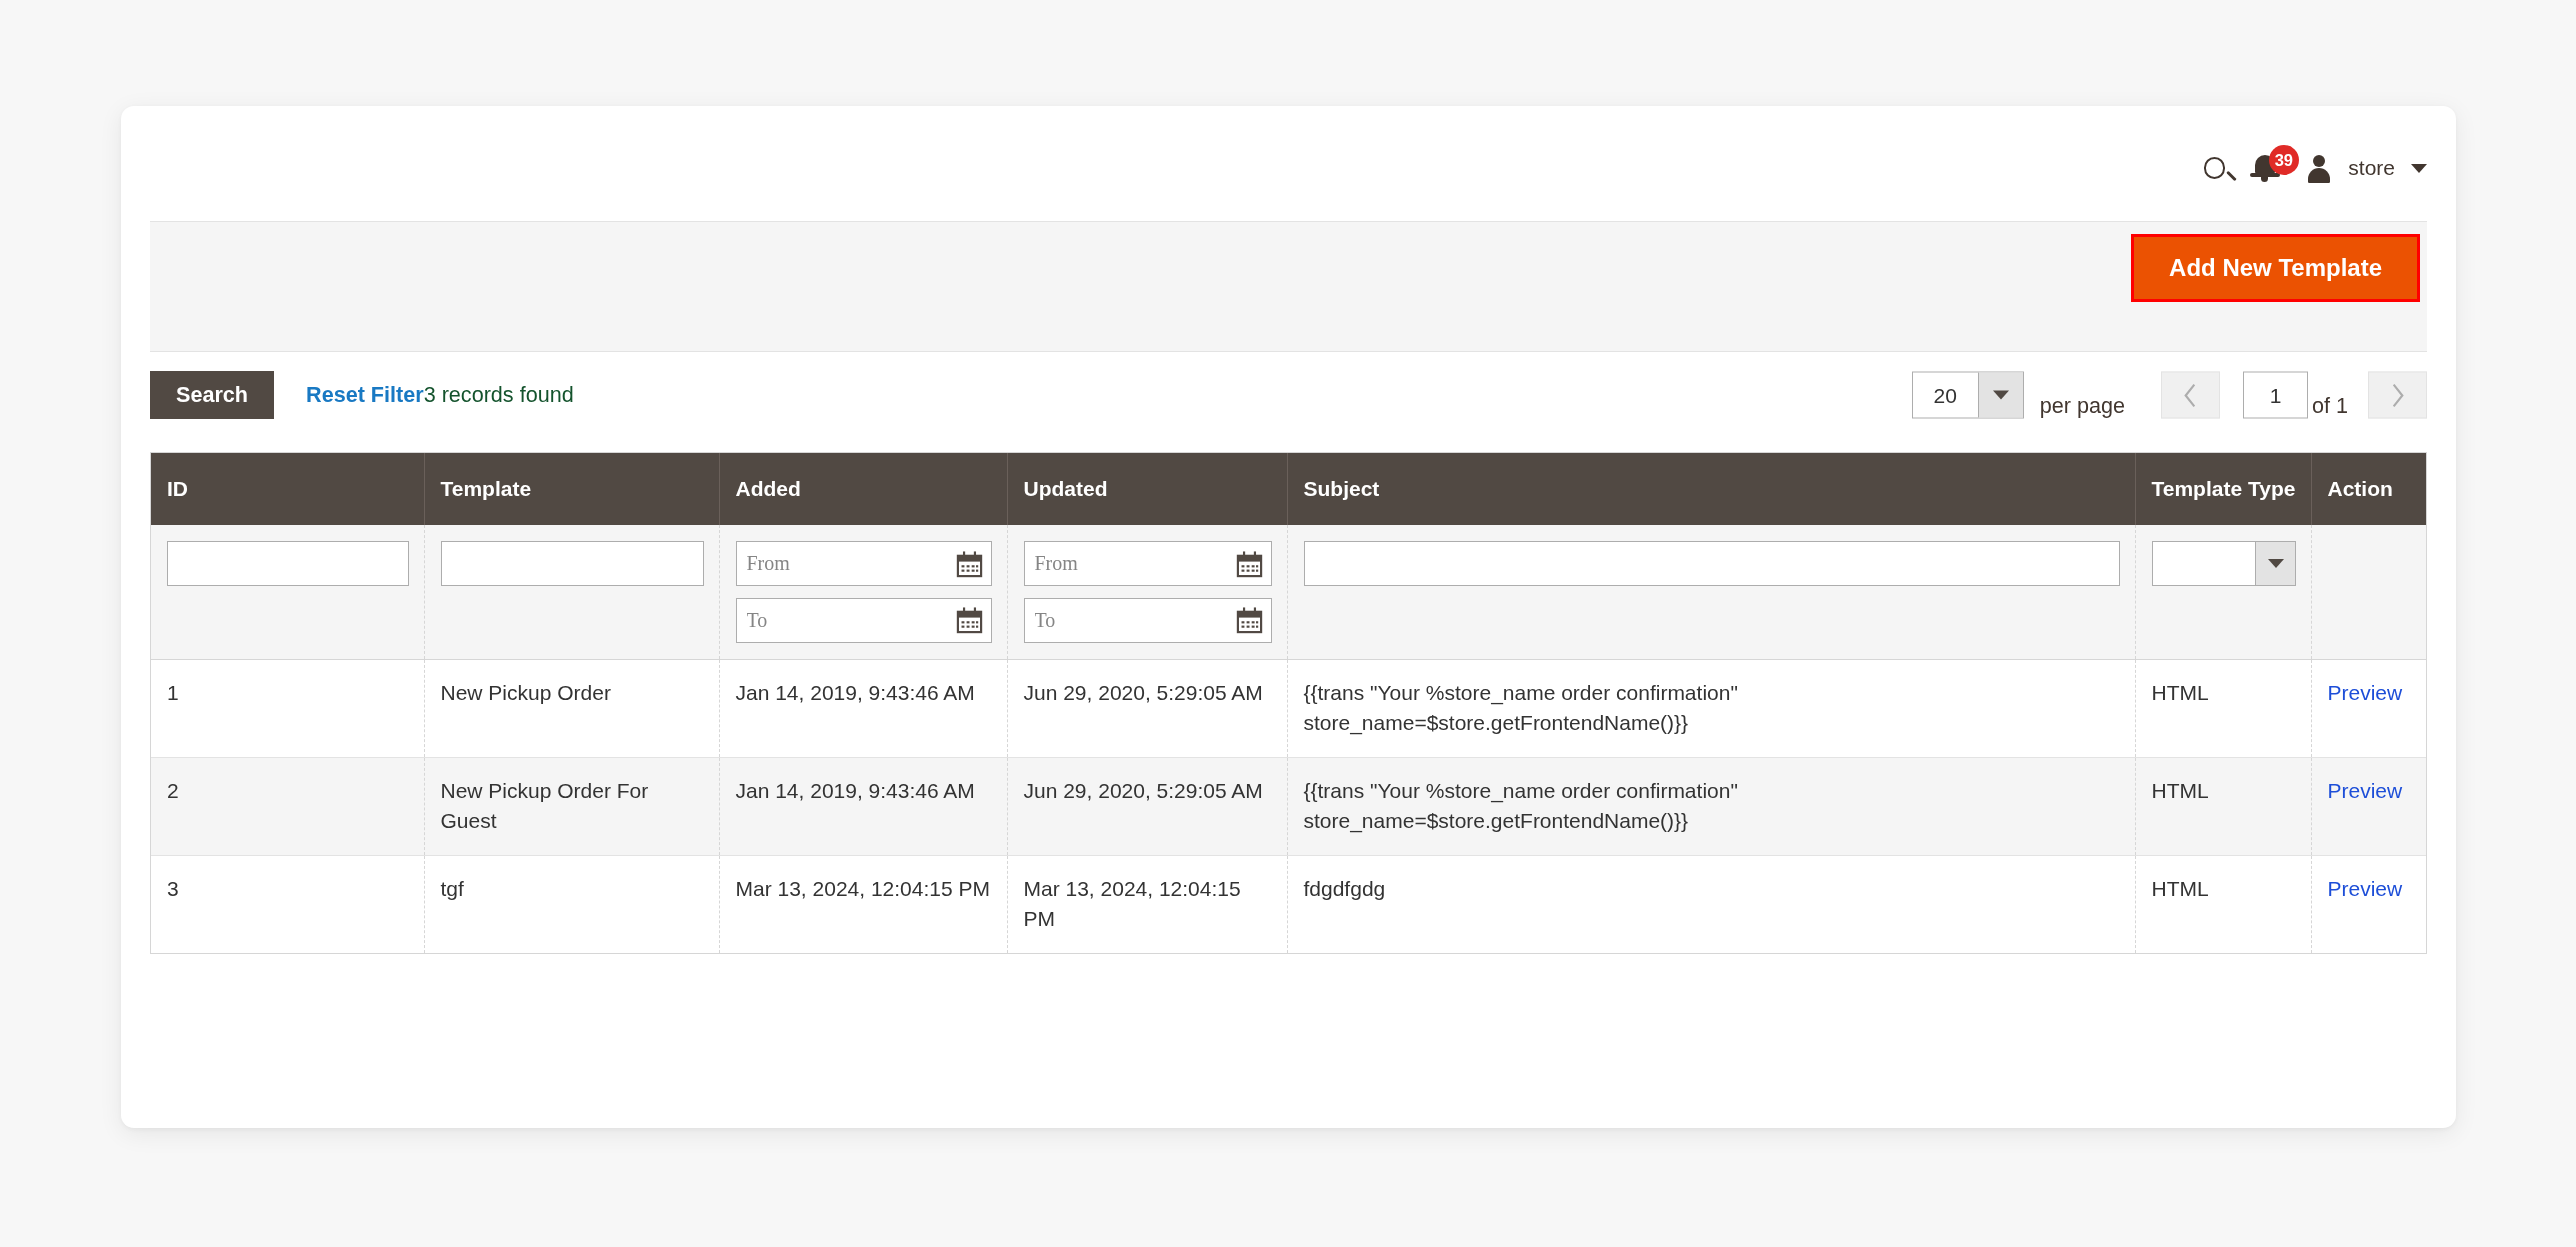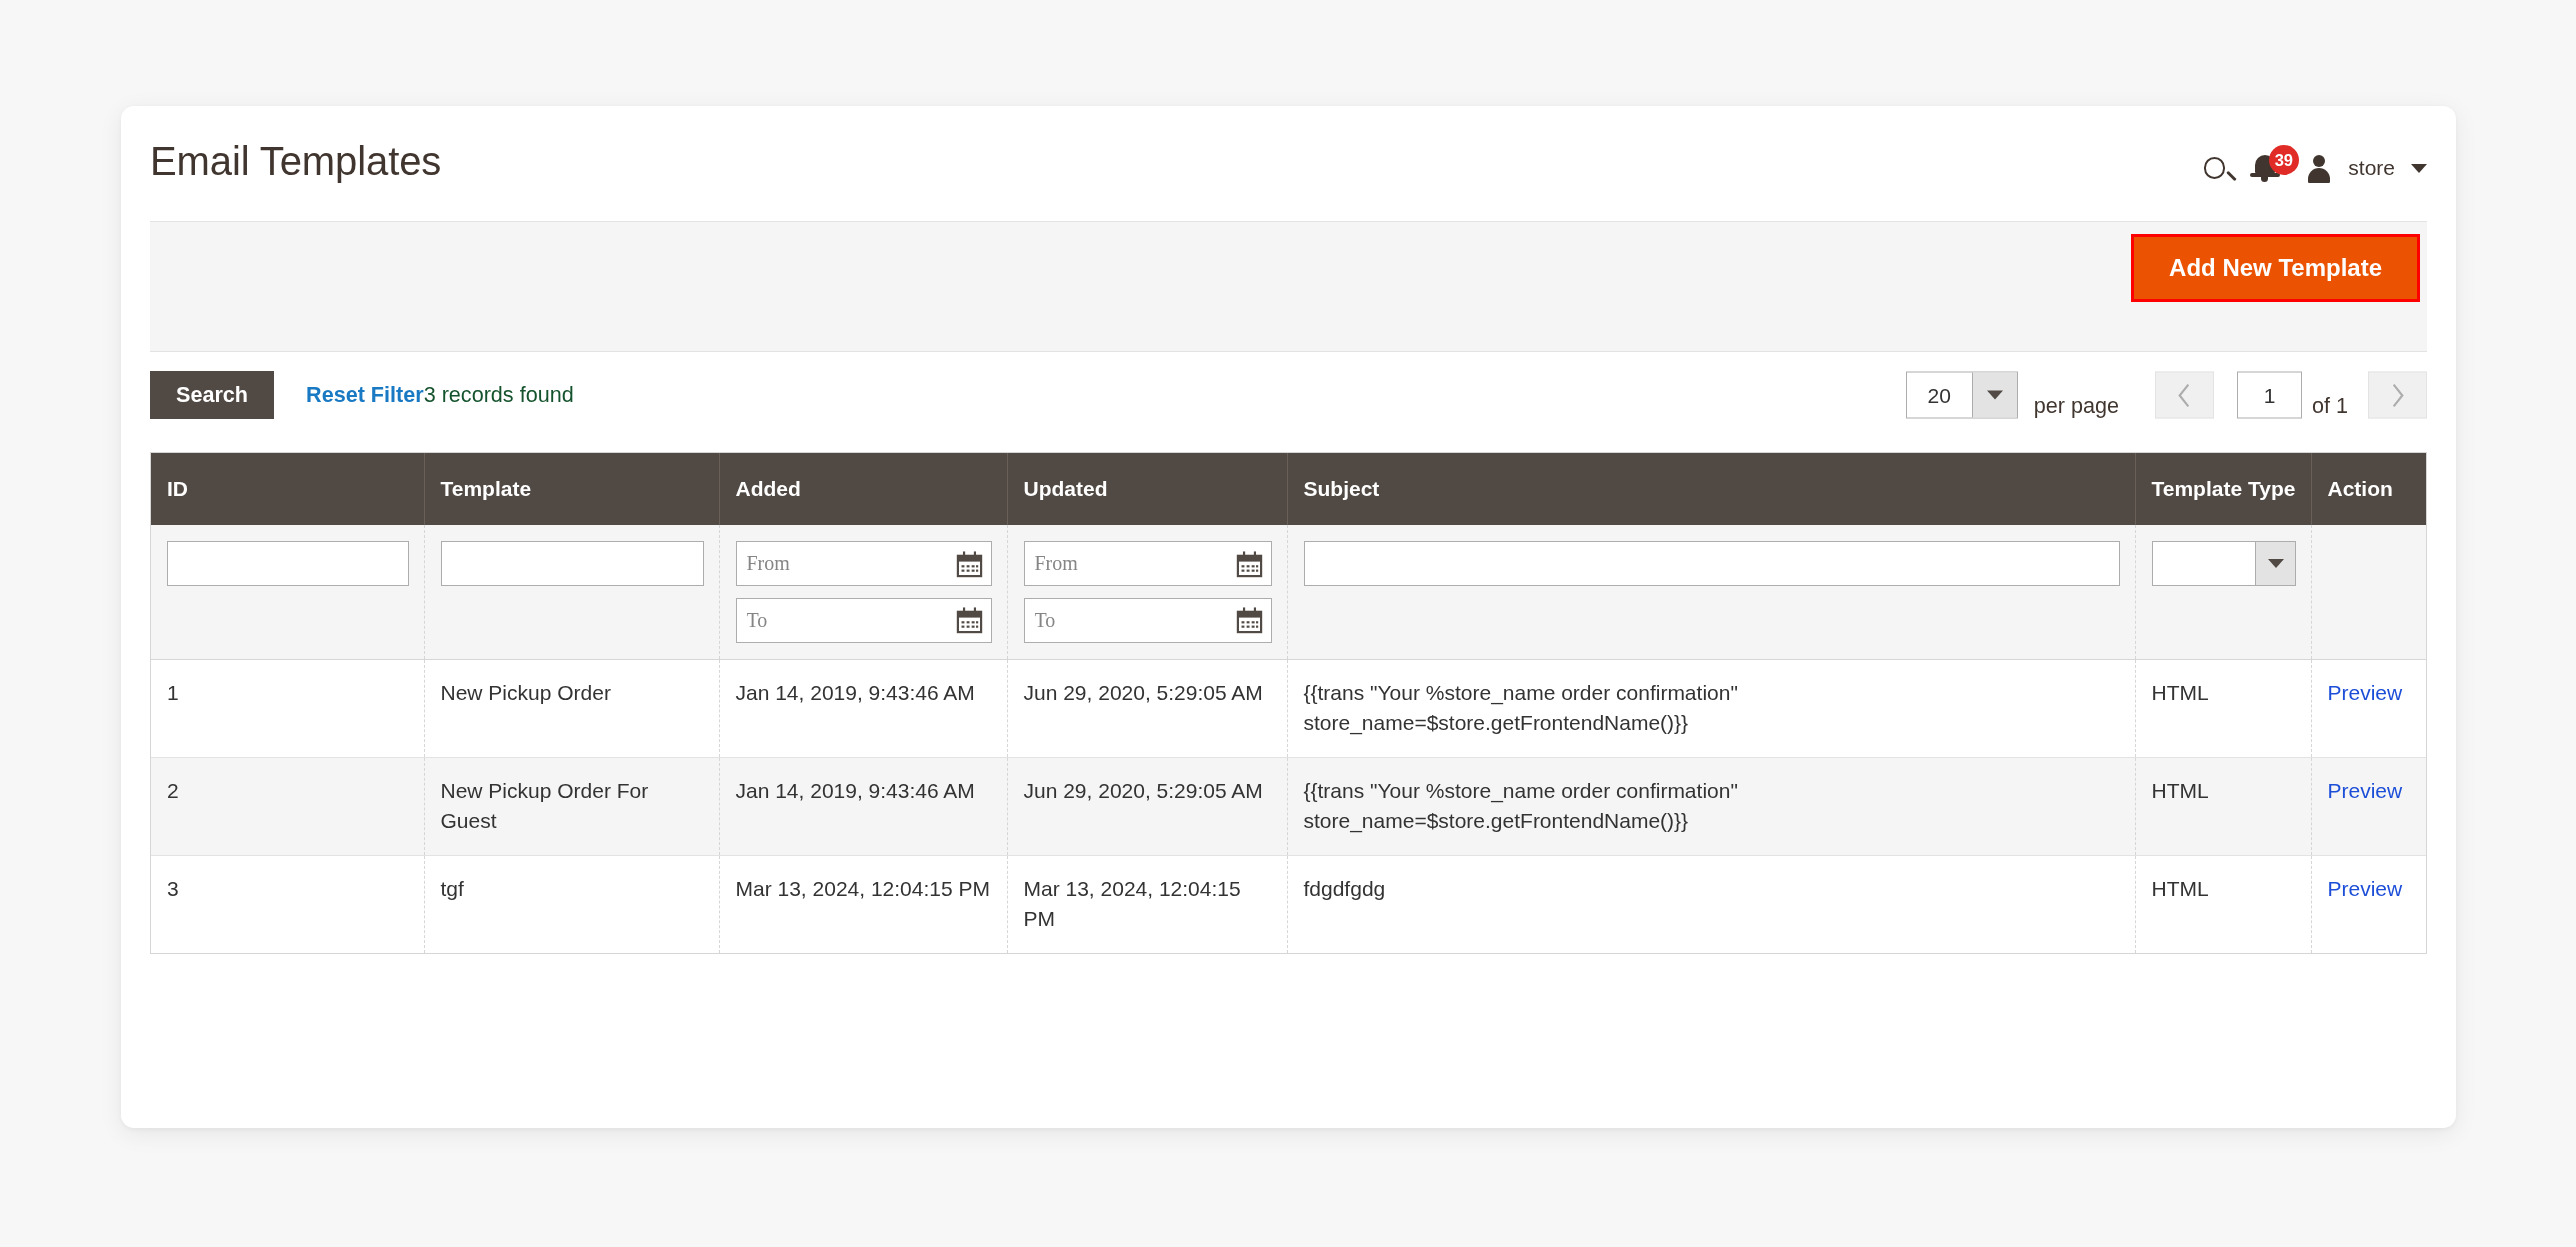--- a/index.html
+++ b/index.html
@@ -299,21 +299,21 @@
     margin-left: 23px;
     font-family: inherit;
     font-size: 21px;
     text-align: center;
     color: #333333;
     padding: 0;
   }
   .pg-of {
     font-size: 21.6px;
     color: #41362f;
-    margin-left: 10px;
+    margin-left: 4px;
     white-space: nowrap;
   }
 
   
   .grid-wrap {
     margin: 14px 29px;
     border: 1.4px solid #d6d6d6;
   }
   table.grid {
     width: 100%;
@@ -411,21 +411,20 @@
   .col-type     { width: 176px; }
   .col-action   { width: 115px; }
 </style>
 </head>
 <body>
 
 <div class="page">
   <div class="card">
 
     <div class="page-header">
-      <div class="page-title">Email Templates</div>
 
       <div class="header-tools">
         <div class="hdr-btn">
           <span class="search-glyph"></span>
         </div>
 
         <div class="hdr-btn">
           <span class="bell-wrap">
             <span class="bell-glyph"></span>
             <span class="bell-badge">39</span>

